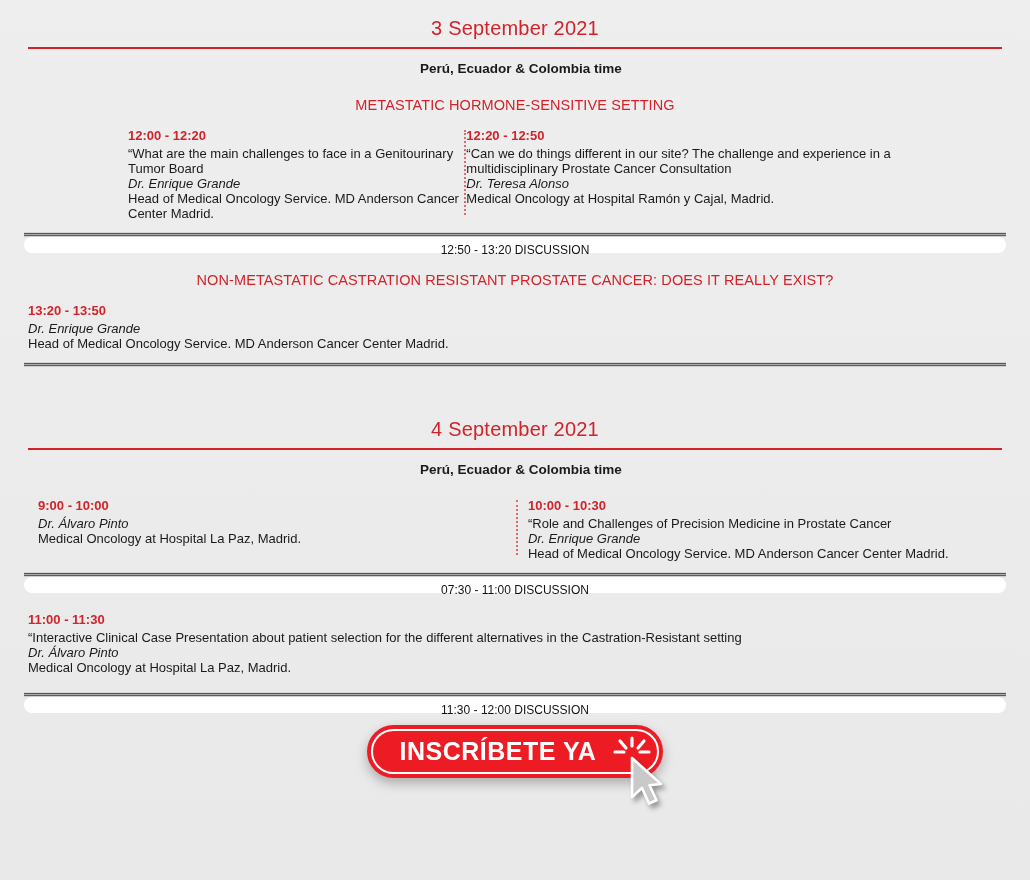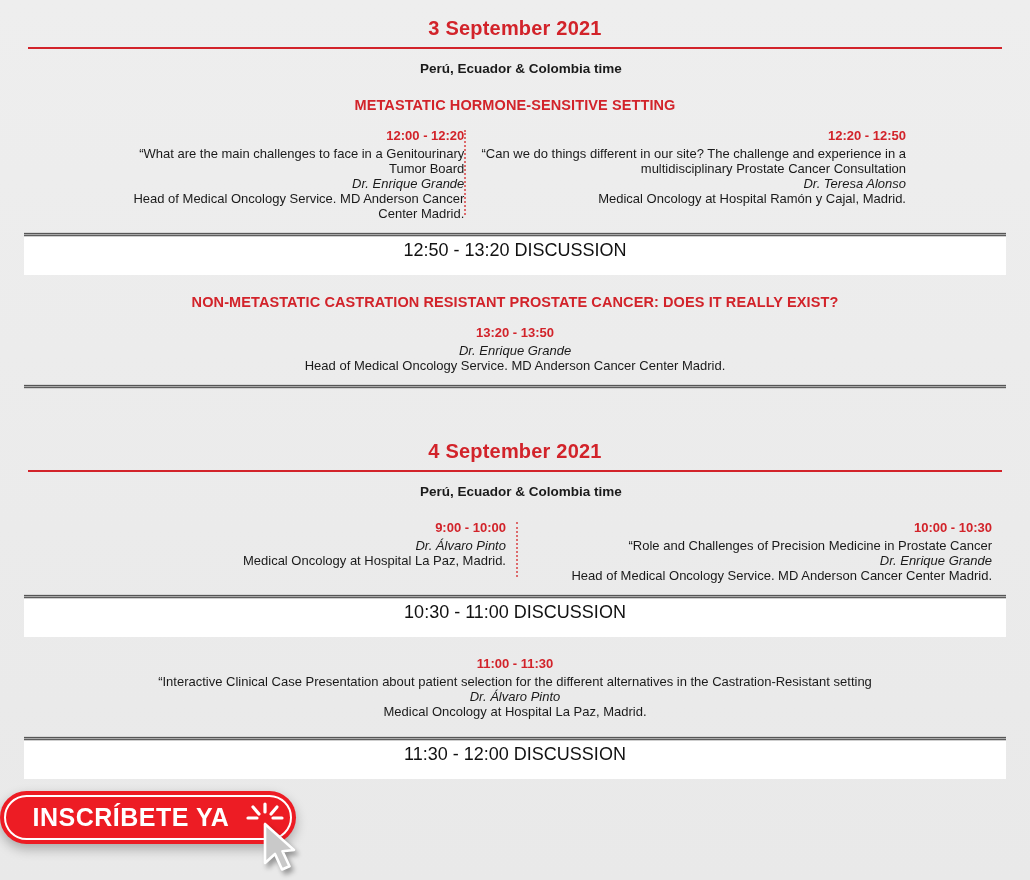--- a/index.html
+++ b/index.html
@@ -8,88 +8,90 @@
     font-family:"Liberation Sans", sans-serif;
     background:linear-gradient(#eeeeee, #e9e9e9);
     color:#1a1a1a;
     overflow:hidden;
     padding-top:17px;
   }
   .day-title {
     text-align:center;
     color:#d2232a;
     font-size:20px;
-    font-weight:bold;
+    font-weight:normal;
     letter-spacing:0.2px;
   }
   .red-rule {
     border:none;
     border-top:2px solid #d2232a;
     margin:7px 28px 12px 28px;
   }
   .timezone {
     text-align:center;
     font-weight:bold;
     font-size:13.5px;
     margin-bottom:21px;
     padding-left:12px;
   }
   .section-heading {
     text-align:center;
     color:#d2232a;
-    font-weight:bold;
+    font-weight:normal;
     font-size:14.5px;
     letter-spacing:0.1px;
     margin-bottom:15px;
   }
   .session-row {
     display:flex;
     align-items:stretch;
     margin:0 28px;
   }
-  .session-col { text-align:right; }
+  .session-col { text-align:left; }
   .row-d1 .col-left  { flex:0 0 44.8%; padding-left:100px; }
   .row-d1 .col-right { flex:1; padding-right:96px; }
   .row-d2 .col-left  { flex:0 0 50.1%; padding:0 10px; }
   .row-d2 .col-right { flex:1; padding:0 10px; }
   .dotted-divider {
     width:0;
     border-left:2px dotted #dd6a6c;
     margin:2px 0 6px 0;
   }
   .session-time {
     color:#d2232a;
     font-weight:bold;
     font-size:13px;
     margin-bottom:3px;
   }
   .session-title { font-weight:normal; font-size:13px; line-height:15px; }
   .session-speaker { font-style:italic; font-size:13px; line-height:15px; }
   .session-affiliation { font-size:13px; line-height:15px; }
-  .session-single { text-align:center; margin:0 28px; }
+  .session-single { margin:0 28px; }
   .discussion { margin:0 24px; }
   .ridge {
     height:5px;
     background:linear-gradient(#d6d6d6 0 1px, #565656 1px 2px, #a9a9a9 2px 3px, #5e5e5e 3px 4px, #cfcfcf 4px 5px);
   }
   .discussion-bar {
     background:#ffffff;
-    height:38px;
+    height:16px;
     line-height:26px;
     text-align:center;
-    font-size:18px;
+    font-size:12px;
     color:#111;
+    border-radius:12px;
   }
   .mt-sess { margin-top:12px; }
   .sp-before-disc1 { height:11px; }
   .sp-after-disc   { height:19px; }
   .sp-day-gap      { height:51px; }
   .cta-area {
     margin-top:12px;
     display:flex;
+    justify-content:center;
   }
   .cta-wrap { position:relative; }
   .cta-button {
     position:relative;
     width:296px;
     height:53px;
     border:none;
     border-radius:28px;
     background:#ed1c24;
     color:#ffffff;
@@ -184,21 +186,21 @@
       <div class="session-time">10:00 - 10:30</div>
       <div class="session-title">“Role and Challenges of Precision Medicine in Prostate Cancer</div>
       <div class="session-speaker">Dr. Enrique Grande</div>
       <div class="session-affiliation">Head of Medical Oncology Service. MD Anderson Cancer Center Madrid.</div>
     </div>
   </div>
 
   <div class="sp-before-disc1"></div>
   <div class="discussion">
     <div class="ridge"></div>
-    <div class="discussion-bar">10:30 - 11:00 DISCUSSION</div>
+    <div class="discussion-bar">07:30 - 11:00 DISCUSSION</div>
   </div>
 
   <div class="session-single mt-sess" style="margin-top:19px;">
     <div class="session-time">11:00 - 11:30</div>
     <div class="session-title">“Interactive Clinical Case Presentation about patient selection for the different alternatives in the Castration-Resistant setting</div>
     <div class="session-speaker">Dr. Álvaro Pinto</div>
     <div class="session-affiliation">Medical Oncology at Hospital La Paz, Madrid.</div>
   </div>
 
   <div style="height:17px;"></div>

